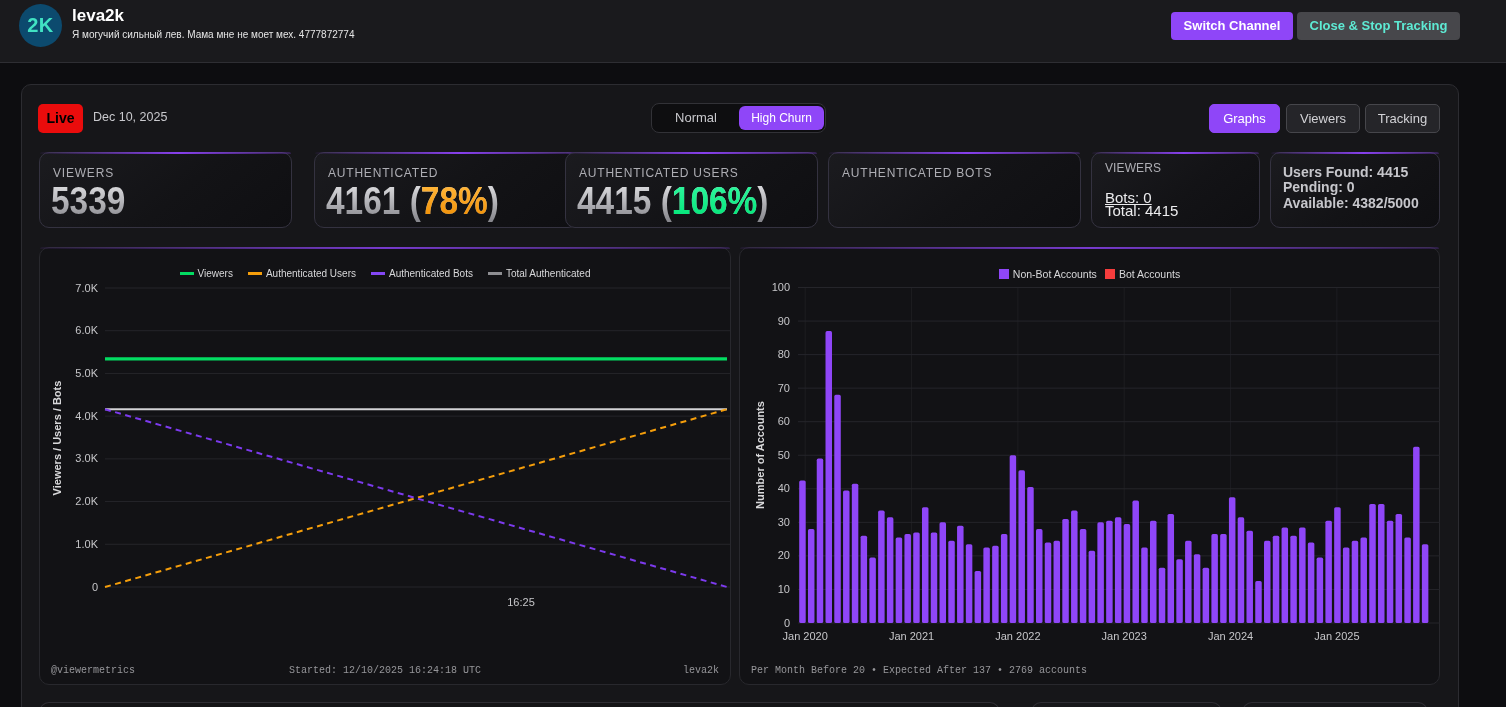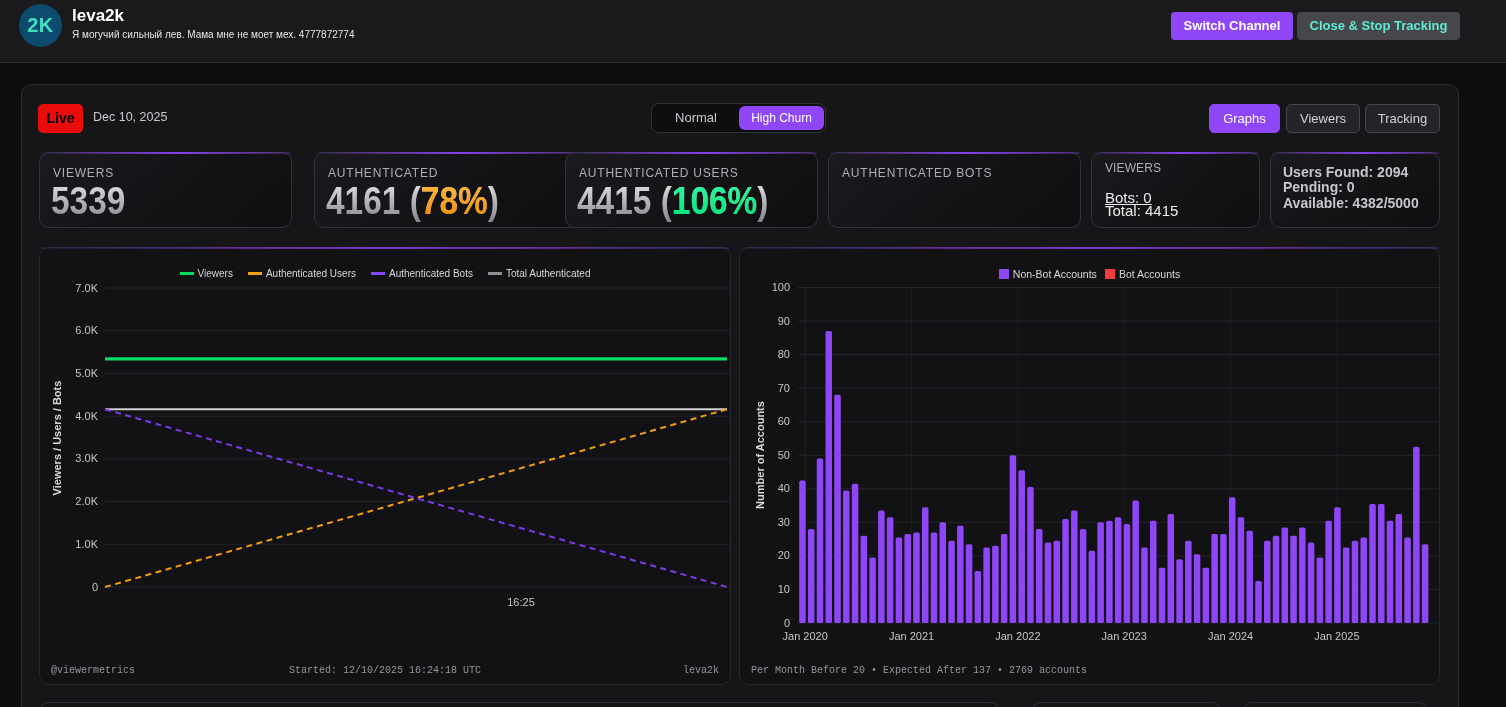--- a/index.html
+++ b/index.html
@@ -97,21 +97,21 @@
   </div>
   <div class="card" style="left:806px; width:253px;">
     <div class="clabel">AUTHENTICATED BOTS</div>
   </div>
   <div class="card" style="left:1069px; width:169px;">
     <div class="clabel" style="letter-spacing:0.1px; top:8px;">VIEWERS</div>
     <div class="scl" style="top:36px;text-decoration:underline;">Bots: 0</div>
     <div class="scl" style="top:49px;">Total: 4415</div>
   </div>
   <div class="card" style="left:1248px; width:170px;">
-    <div class="ubl" style="top:11px;">Users Found: 2094</div>
+    <div class="ubl" style="top:11px;">Users Found: 4415</div>
     <div class="ubl" style="top:26px;">Pending: 0</div>
     <div class="ubl" style="top:42px;">Available: 4382/5000</div>
   </div>
 
   <div class="chart" style="left:17px; width:692px;">
     <div class="legend" style="font-size:10px; gap:15px;">
       <div class="litem"><div class="lline" style="background:#03dc62;"></div>Viewers</div>
       <div class="litem"><div class="lline" style="background:#f59e0b;"></div>Authenticated Users</div>
       <div class="litem"><div class="lline" style="background:#8447f5;"></div>Authenticated Bots</div>
       <div class="litem"><div class="lline" style="background:#8e8e92;"></div>Total Authenticated</div>

